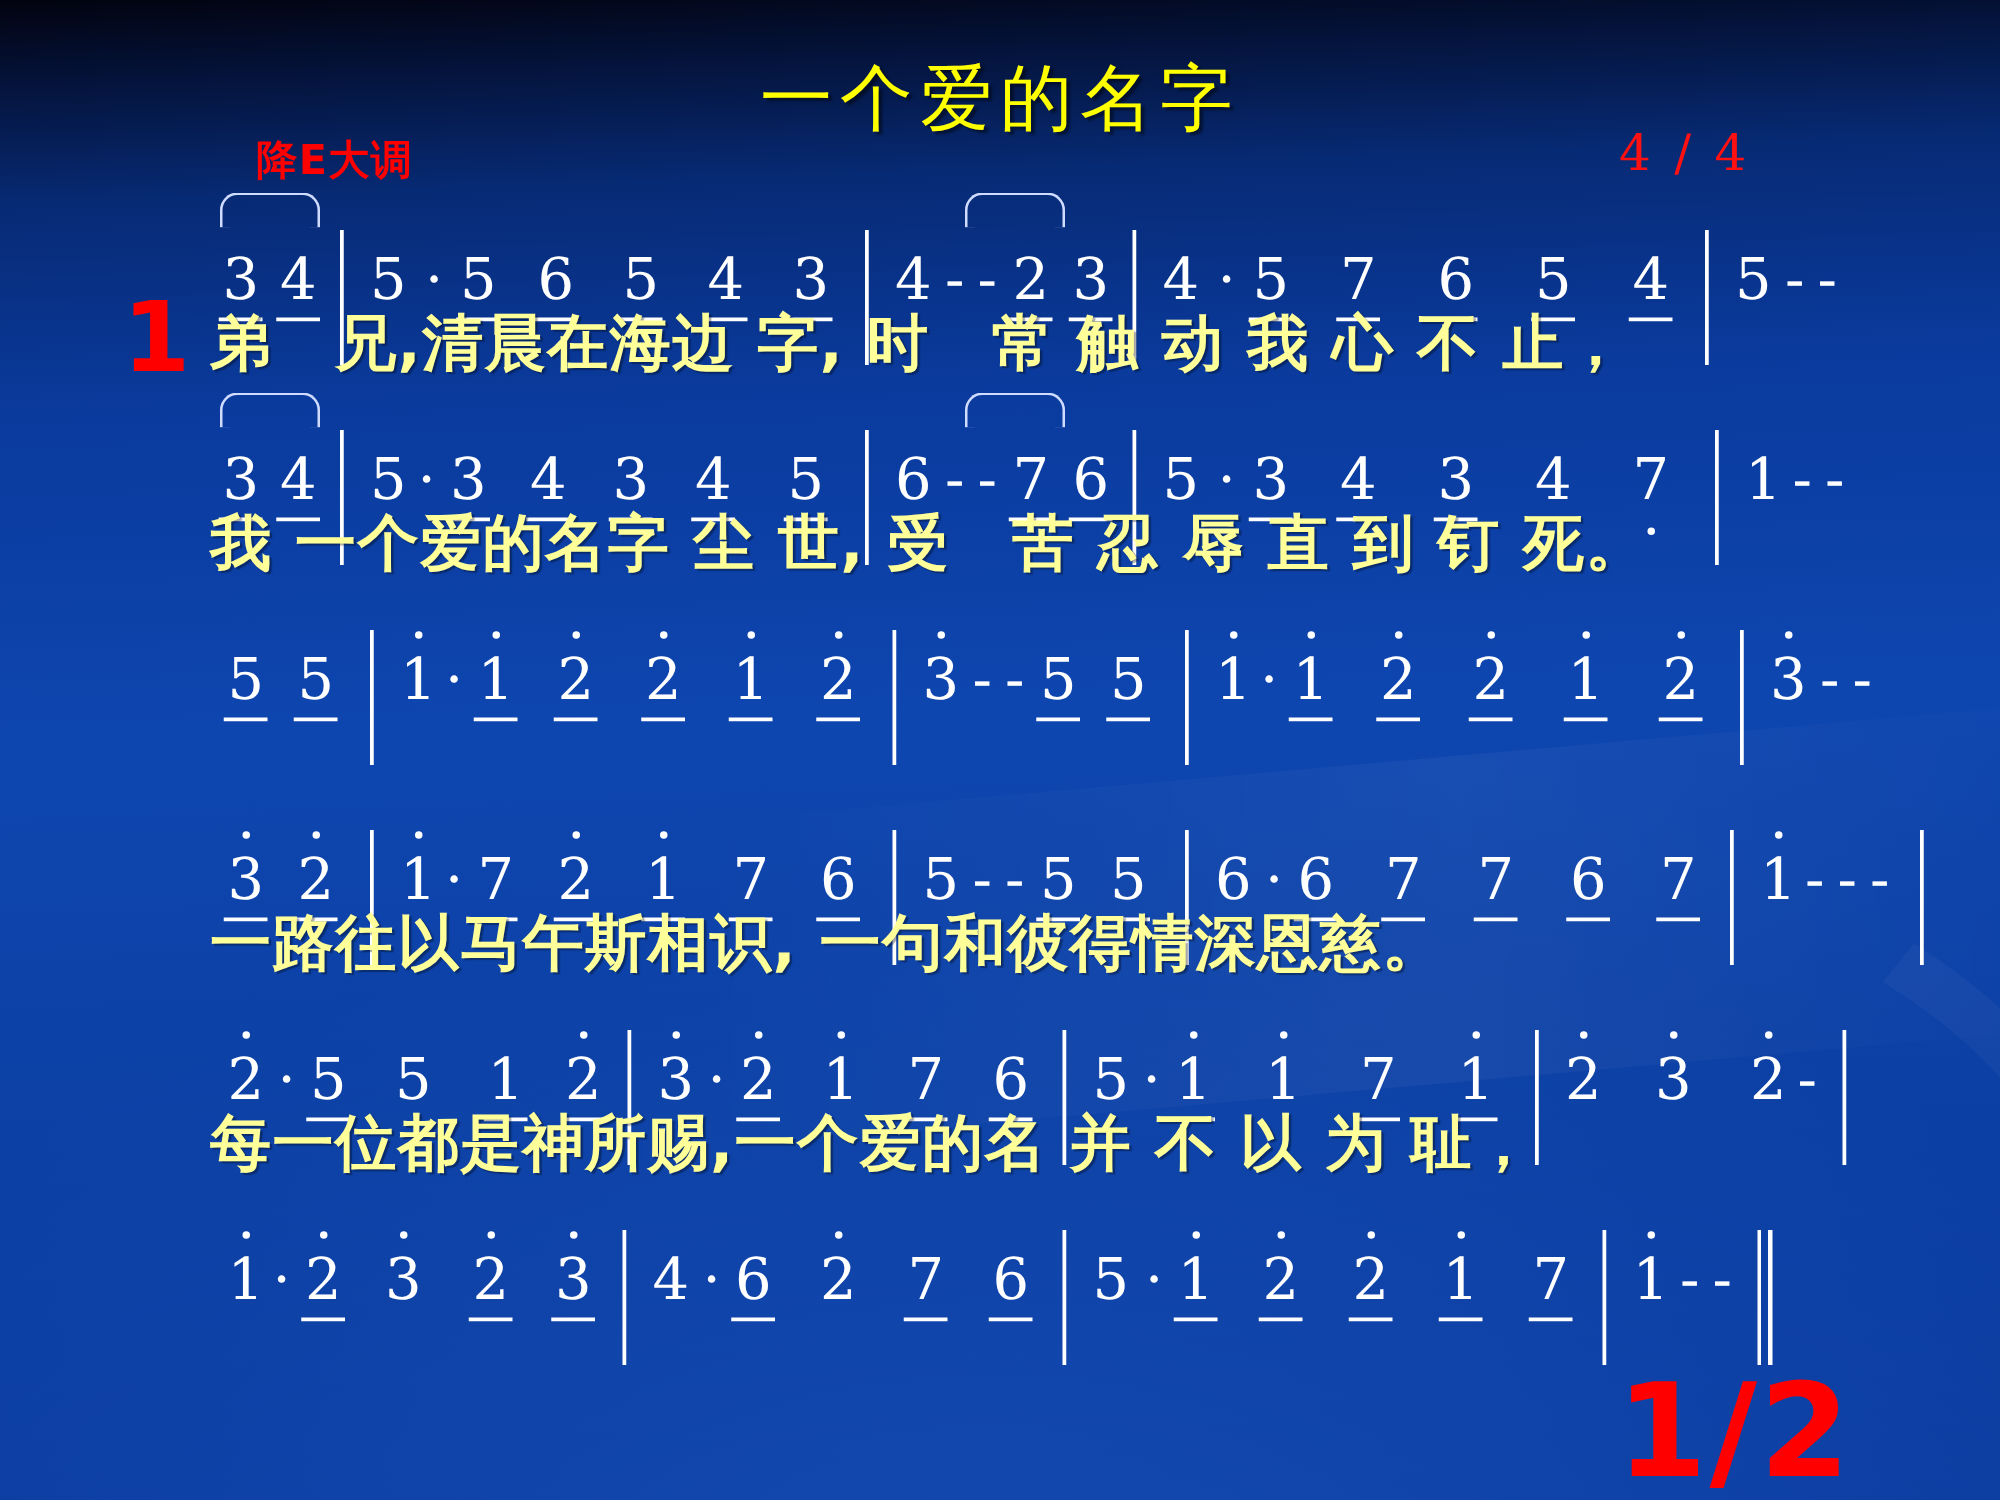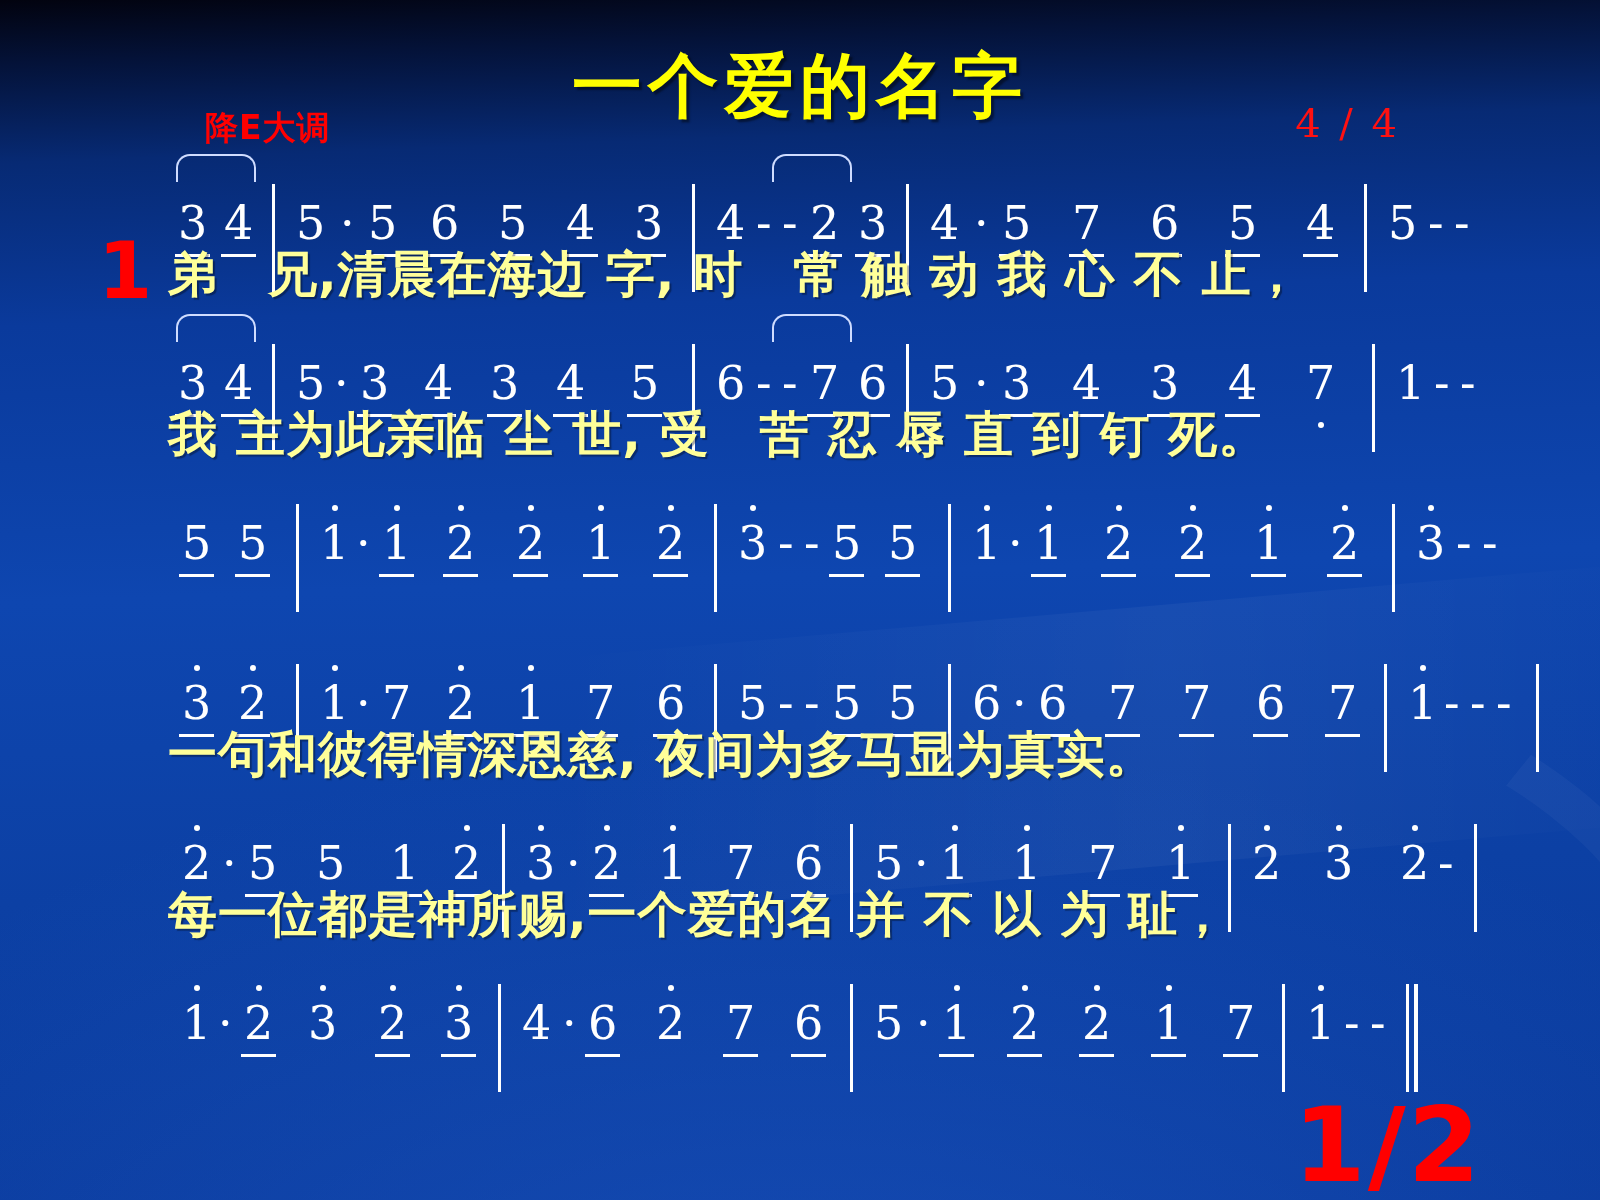--- a/index.html
+++ b/index.html
@@ -35,21 +35,21 @@
     color:#16e016;font-size:58px;font-weight:bold;letter-spacing:1px;
     font-family:"DejaVu Sans",sans-serif;
     text-shadow:2px 2px 0 rgba(0,0,0,.35);
   }
   #key-sig{
     position:absolute;left:205px;top:106px;color:#ff0000;font-size:33px;font-weight:bold;
     font-family:"DejaVu Sans","Liberation Sans",sans-serif;letter-spacing:1px;
   }
   #song-title{
     position:absolute;left:0;right:0;top:40px;text-align:center;
-    color:#ffff00;font-size:70px;font-weight:bold;letter-spacing:6px;
+    color:#ffff00;font-size:58px;font-weight:normal;letter-spacing:6px;
     font-family:"DejaVu Sans","Liberation Sans",sans-serif;
     text-shadow:3px 3px 2px rgba(0,0,0,.45);
   }
   #time-sig{
     position:absolute;right:200px;top:100px;color:#ff1111;font-size:40px;
     font-family:"DejaVu Serif","Liberation Serif",serif;letter-spacing:3px;
   }
   #verse-num{
     position:absolute;left:98px;top:232px;color:#ff0000;font-size:78px;font-weight:bold;
     font-family:"DejaVu Sans","Liberation Sans",sans-serif;line-height:1;
@@ -172,21 +172,21 @@
         <span class="n" style="left:834px;"><span class="g u1">3</span></span>
         <span class="n" style="left:904px;"><span class="g u1">4</span></span>
         <span class="n" style="left:982px;"><span class="g u1">3</span></span>
         <span class="n" style="left:1060px;"><span class="g u1">4</span></span>
         <span class="n" style="left:1138px;"><span class="g u1 odn">7</span></span>
         <span class="bar" style="left:1204px;"></span>
         <span class="n" style="left:1228px;"><span class="g">1</span></span>
         <span class="n" style="left:1266px;"><span class="g">-</span></span>
         <span class="n" style="left:1292px;"><span class="g">-</span></span>
       </div>
-      <div class="lyrics">我 主为此亲临 尘 世, 受　苦 忍 辱 直 到 钉 死。</div>
+      <div class="lyrics">我 一个爱的名字 尘 世, 受　苦 忍 辱 直 到 钉 死。</div>
     </div>
 
     <div class="system">
       <div class="notes">
         <span class="n" style="left:14px;"><span class="g u1">5</span></span>
         <span class="n" style="left:70px;"><span class="g u1">5</span></span>
         <span class="bar" style="left:128px;"></span>
         <span class="n" style="left:152px;"><span class="g oup">1</span></span>
         <span class="n" style="left:188px;"><span class="g">·</span></span>
         <span class="n" style="left:214px;"><span class="g u1 oup">1</span></span>
@@ -241,21 +241,21 @@
         <span class="n" style="left:1014px;"><span class="g u1">7</span></span>
         <span class="n" style="left:1088px;"><span class="g u1">6</span></span>
         <span class="n" style="left:1160px;"><span class="g u1">7</span></span>
         <span class="bar" style="left:1216px;"></span>
         <span class="n" style="left:1240px;"><span class="g oup">1</span></span>
         <span class="n" style="left:1276px;"><span class="g">-</span></span>
         <span class="n" style="left:1302px;"><span class="g">-</span></span>
         <span class="n" style="left:1328px;"><span class="g">-</span></span>
         <span class="bar" style="left:1368px;"></span>
       </div>
-      <div class="lyrics">一句和彼得情深恩慈, 夜间为多马显为真实。</div>
+      <div class="lyrics">一路往以马午斯相识, 一句和彼得情深恩慈。</div>
     </div>
 
     <div class="system">
       <div class="notes">
         <span class="n" style="left:14px;"><span class="g oup">2</span></span>
         <span class="n" style="left:54px;"><span class="g">·</span></span>
         <span class="n" style="left:80px;"><span class="g u1">5</span></span>
         <span class="n" style="left:148px;"><span class="g">5</span></span>
         <span class="n" style="left:222px;"><span class="g u1">1</span></span>
         <span class="n" style="left:284px;"><span class="g u1 oup">2</span></span>

